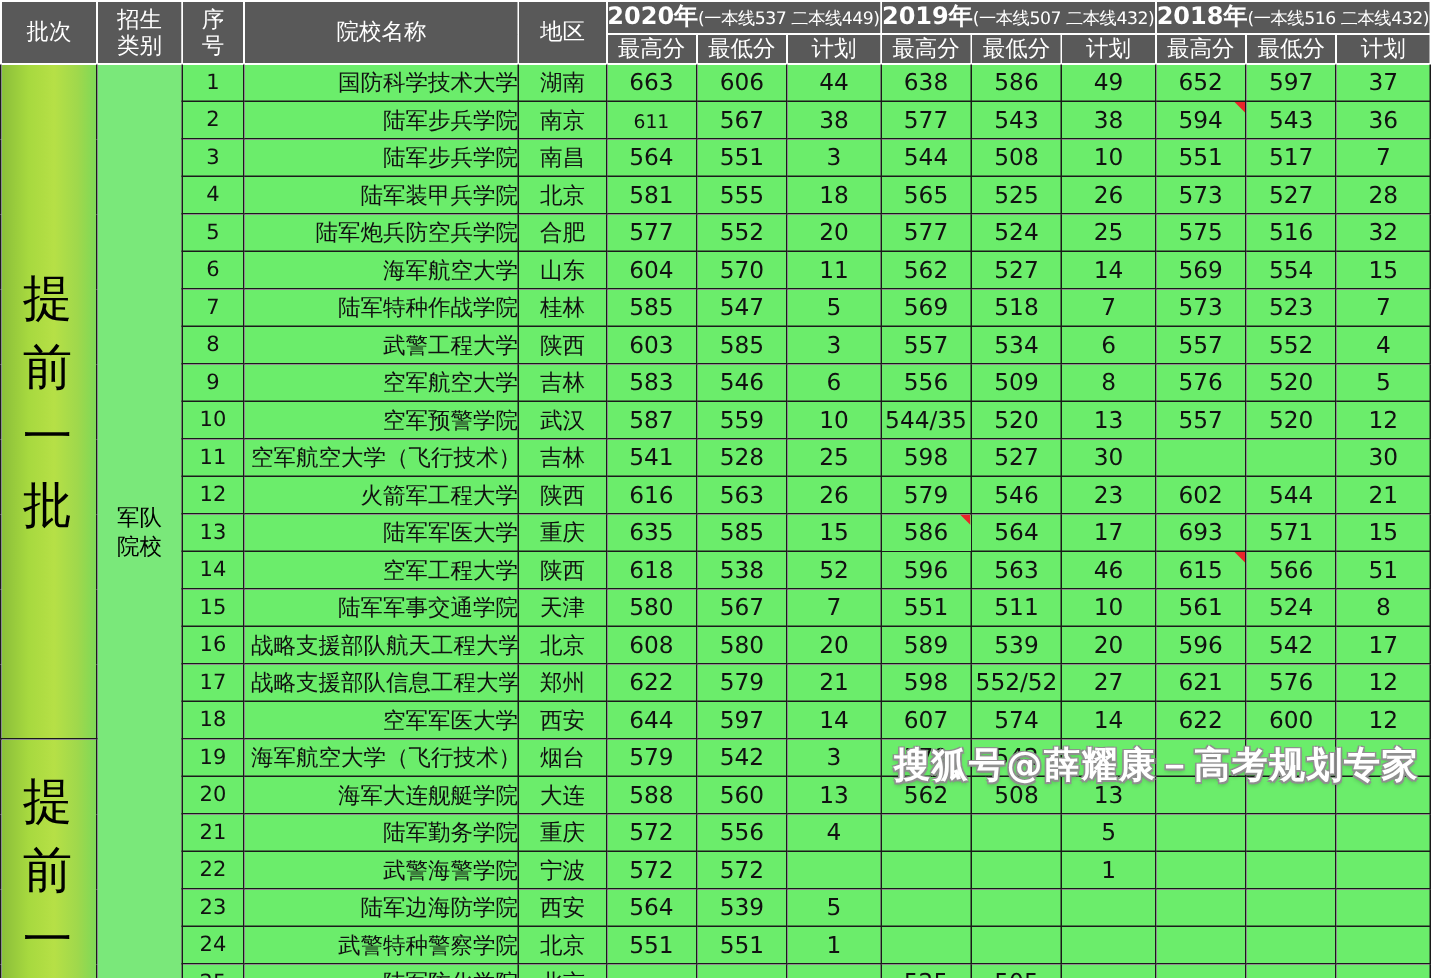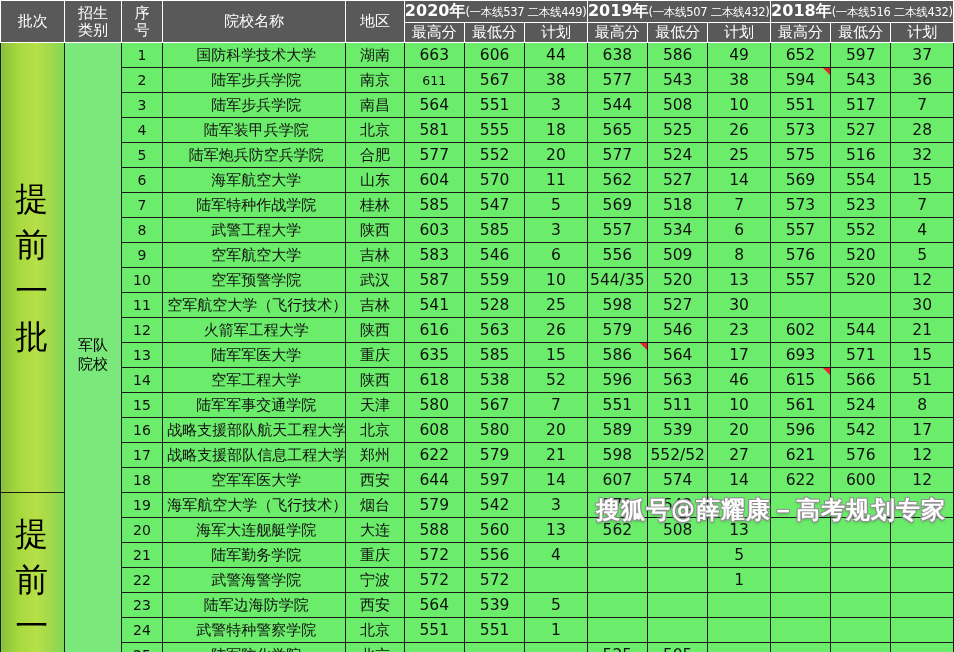--- a/index.html
+++ b/index.html
@@ -67,21 +67,21 @@
     font-weight: bold;
   }
   
   .cell {
     background: #6bed6b;
     color: #111111;
     font-size: 15px;
     height: 24px;
   }
   .cell.name {
-    text-align: center;
+    text-align: right;
     padding-left: 4px;
     font-size: 15px;
   }
   .cell.small {
     font-size: 12.5px;
   }
   .cell.num {
     font-size: 15.5px;
   }
   .cell.seq {

